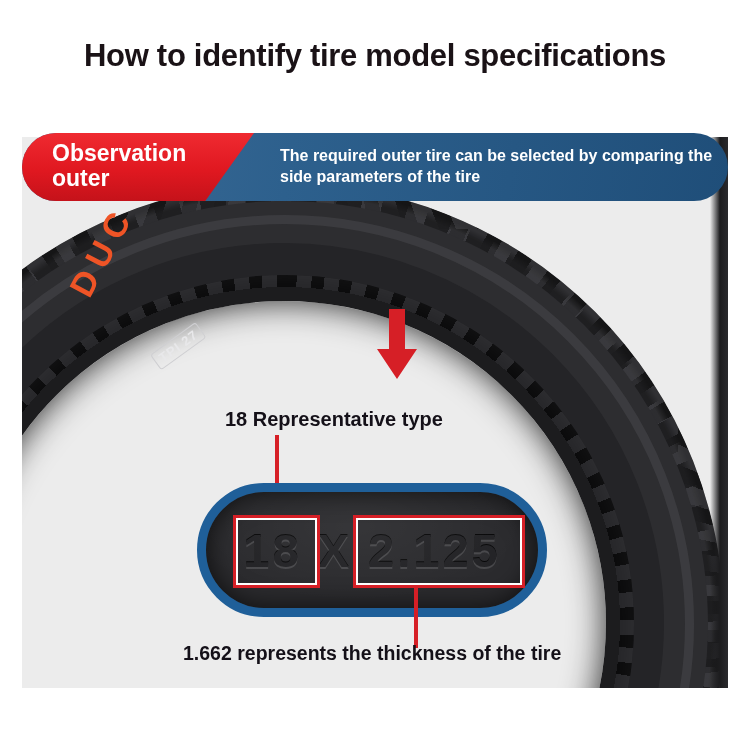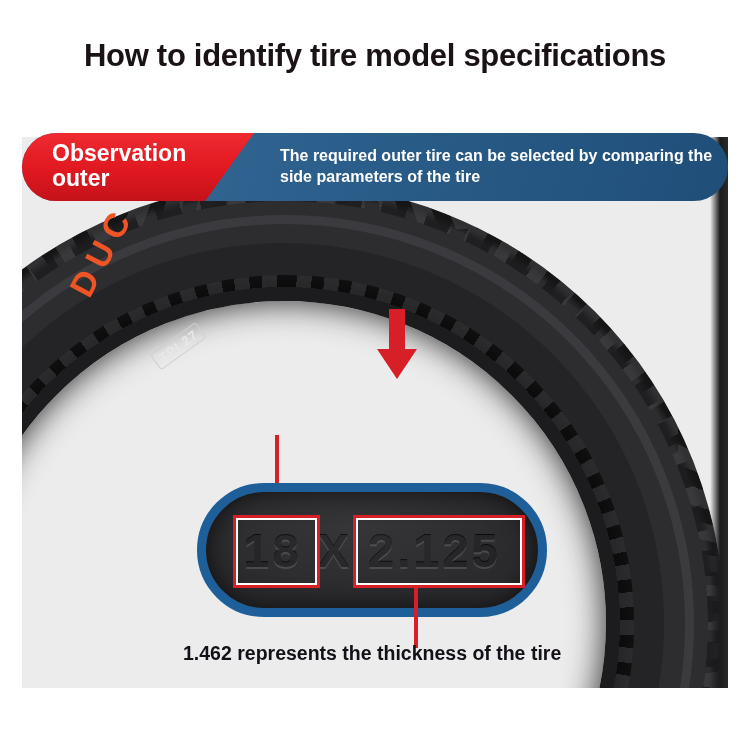--- a/index.html
+++ b/index.html
@@ -318,33 +318,34 @@
 
       <div class="tire-tpi">TPI 27</div>
 
       <div class="edge-sliver"></div>
     </div>
 
     <svg class="red-arrow" viewBox="0 0 44 70">
       <polygon points="14,0 30,0 30,40 42,40 22,70 2,40 14,40" fill="#d61f26"></polygon>
     </svg>
 
+    <div class="callout-top">18 Representative type</div>
 
     <div class="lead-line lead-top"></div>
 
     <div class="detail-panel">
       <div class="emboss-text">18 X 2.125</div>
     </div>
 
     <div class="hl-box a"></div>
     <div class="hl-box b"></div>
 
     <div class="lead-line lead-bottom"></div>
 
-    <div class="callout-bottom">1.462 represents the thickness of the tire</div>
+    <div class="callout-bottom">1.662 represents the thickness of the tire</div>
 
   </div>
 
   <div class="banner">
     <div class="banner-red"></div>
     <div class="banner-red-label">Observation outer</div>
     <div class="banner-blue-label">The required outer tire can be selected by comparing the side parameters of the tire</div>
   </div>
 
 </div>

